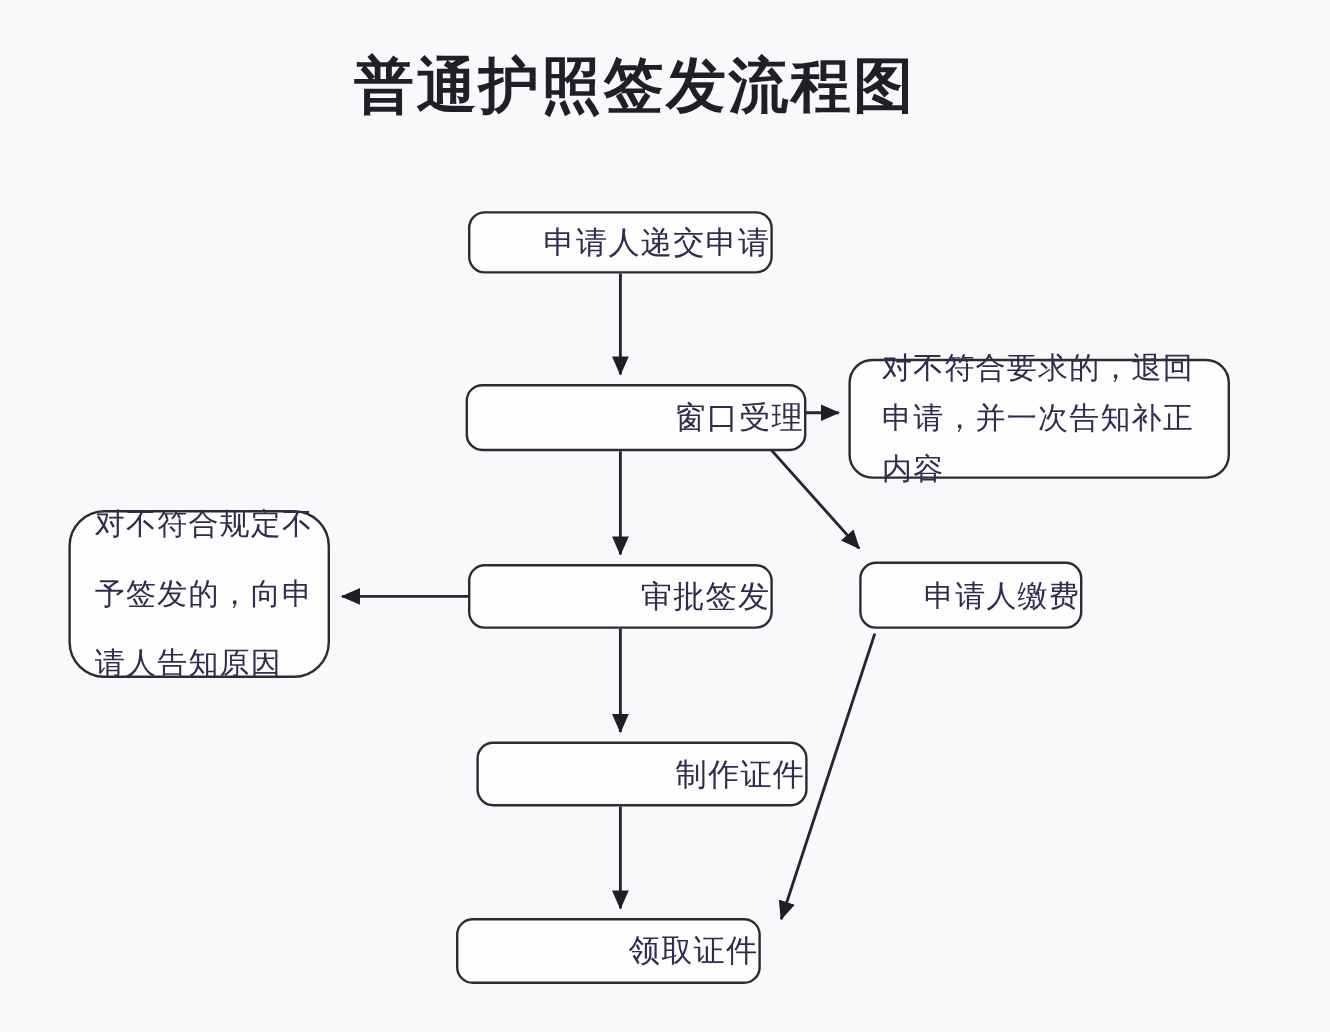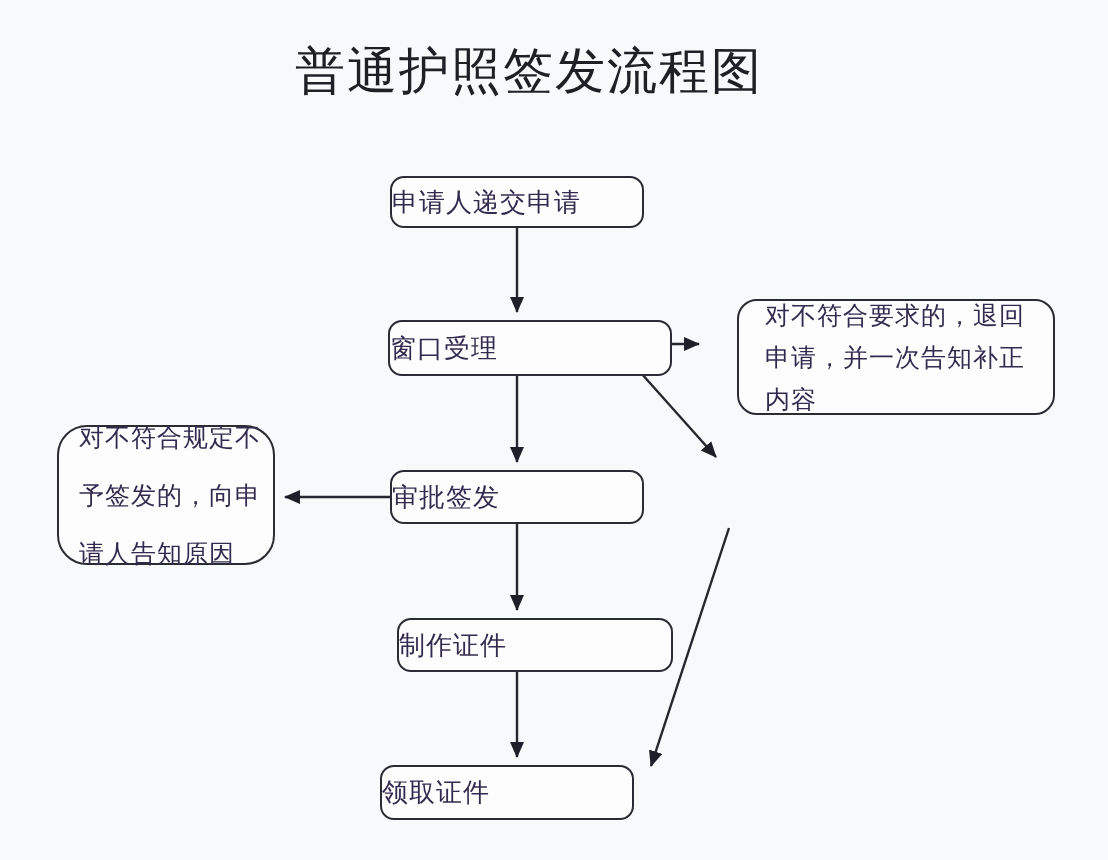--- a/index.html
+++ b/index.html
@@ -15,50 +15,49 @@
     background: #f8f9fb;
     overflow: hidden;
   }
   .title {
     position: absolute;
     left: 254px;
     top: 38px;
     width: 550px;
     text-align: center;
     font-size: 50px;
-    font-weight: normal;
+    font-weight: bold;
     letter-spacing: 2px;
     color: #1f1f26;
   }
   .node {
     position: absolute;
     box-sizing: border-box;
     background: #fdfdfe;
     border: 2.5px solid #2b2b33;
     display: flex;
     align-items: center;
-    justify-content: flex-start;
+    justify-content: flex-end;
     color: #332b4f;
     font-size: 26px;
     letter-spacing: 1px;
     text-align: center;
   }
   .step { border-radius: 14px; }
   .note {
     justify-content: flex-start;
     align-items: center;
     text-align: left;
     font-size: 25px;
     line-height: 42px;
   }
   .note-right {
-    left: 707px; top: 299px; width: 318px; height: 116px;
+    left: 707px; top: 299px; width: 318px; height: 100px;
     border-radius: 20px;
     padding: 4px 20px 4px 26px;
-    margin-left: 30px;
   }
   .note-left {
     left: 57px; top: 425px; width: 218px; height: 140px;
     border-radius: 30px;
     padding: 4px 12px 4px 20px;
     line-height: 58px;
   }
   .n-submit  { left: 390px; top: 176px; width: 254px; height: 52px; }
   .n-window  { left: 388px; top: 320px; width: 284px; height: 56px; }
   .n-approve { left: 390px; top: 470px; width: 254px; height: 54px; border-radius: 14px; }
@@ -112,20 +111,23 @@
   </div>
 
   <div class="node step n-approve">
     <span>审批签发</span>
   </div>
 
   <div class="node note note-left">
     <span>对不符合规定不予签发的，向申请人告知原因</span>
   </div>
 
+  <div class="node step n-payment">
+    <span>申请人缴费</span>
+  </div>
 
   <div class="node step n-produce">
     <span>制作证件</span>
   </div>
 
   <div class="node step n-collect">
     <span>领取证件</span>
   </div>
 
 </div>

